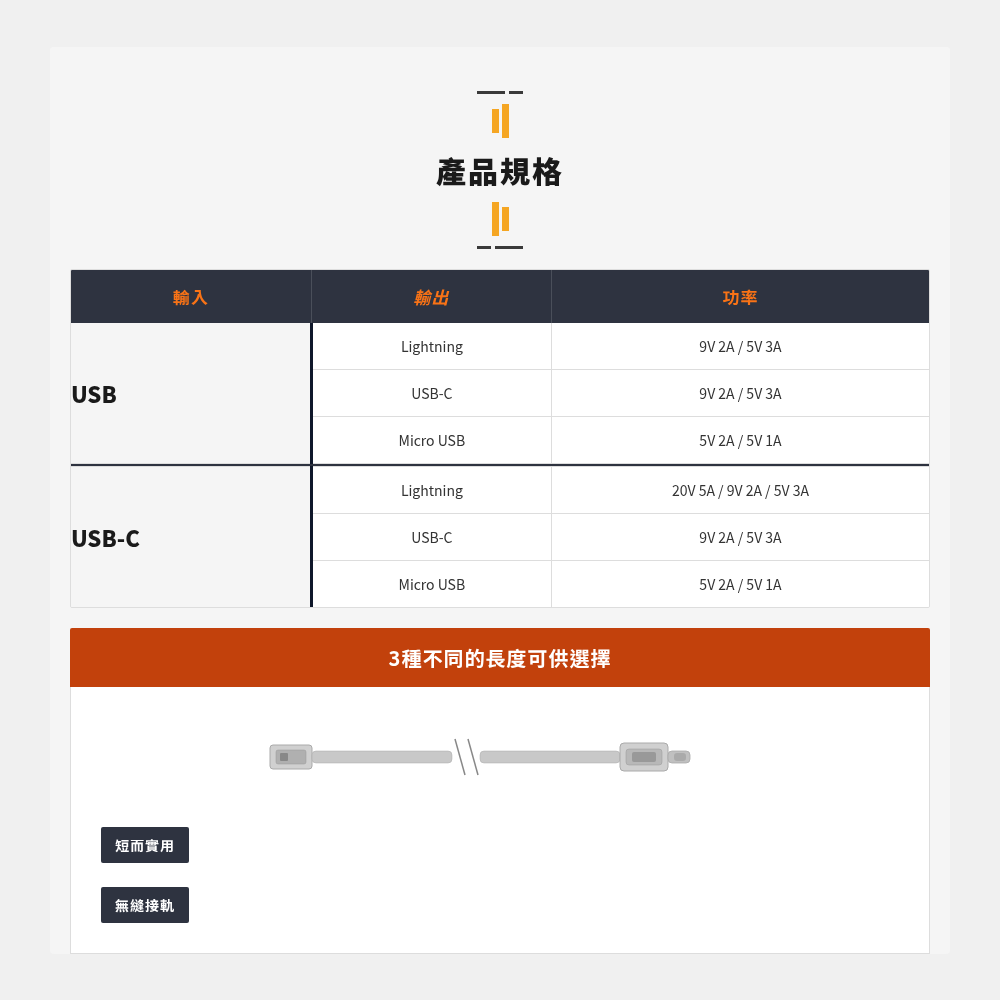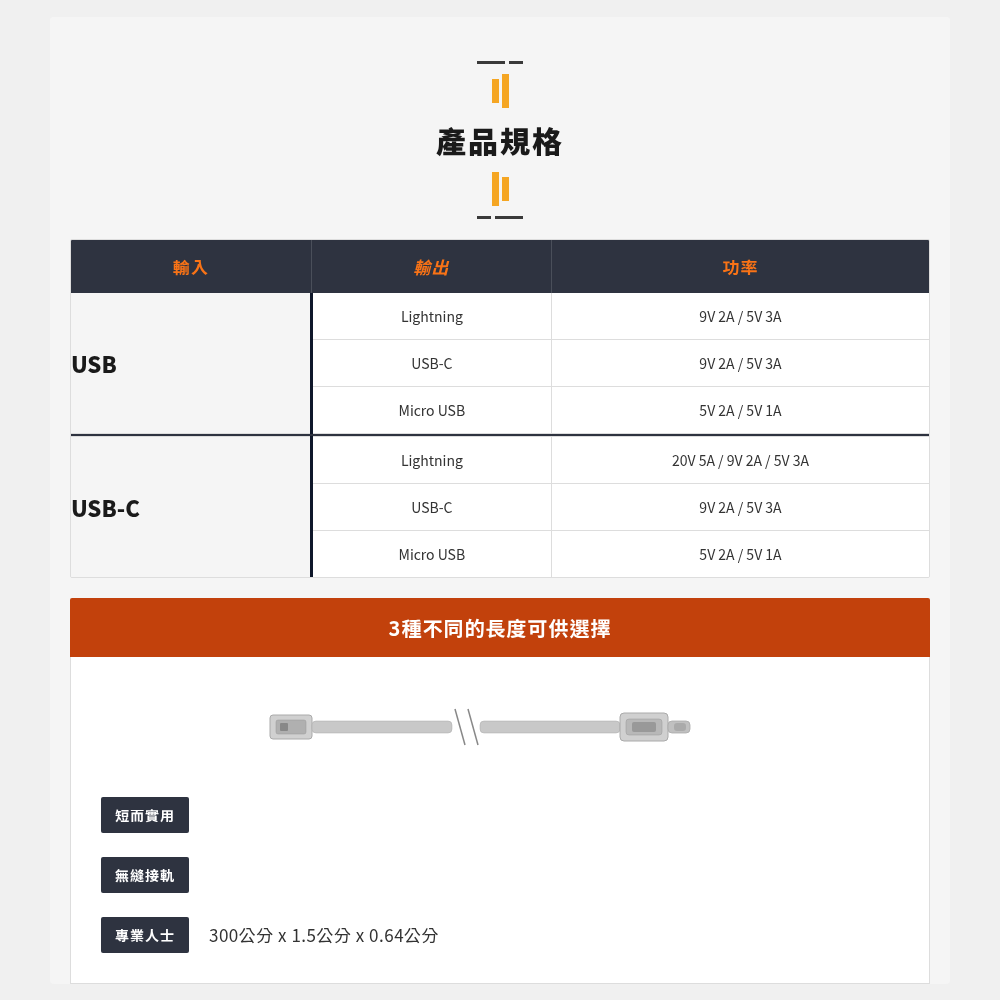--- a/index.html
+++ b/index.html
@@ -316,21 +316,17 @@
       </svg>
     </div>
 
     <div class="length-options">
       <div class="length-row">
         <div class="length-badge">短而實用</div>
       </div>
       <div class="length-row">
         <div class="length-badge">無縫接軌</div>
       </div>
-      <div class="length-row">
-        <div class="length-badge">專業人士</div>
-        <span class="length-value">300公分 x 1.5公分 x 0.64公分</span>
-      </div>
     </div>
 
   </div>
 
 </div>
 
 </body></html>

